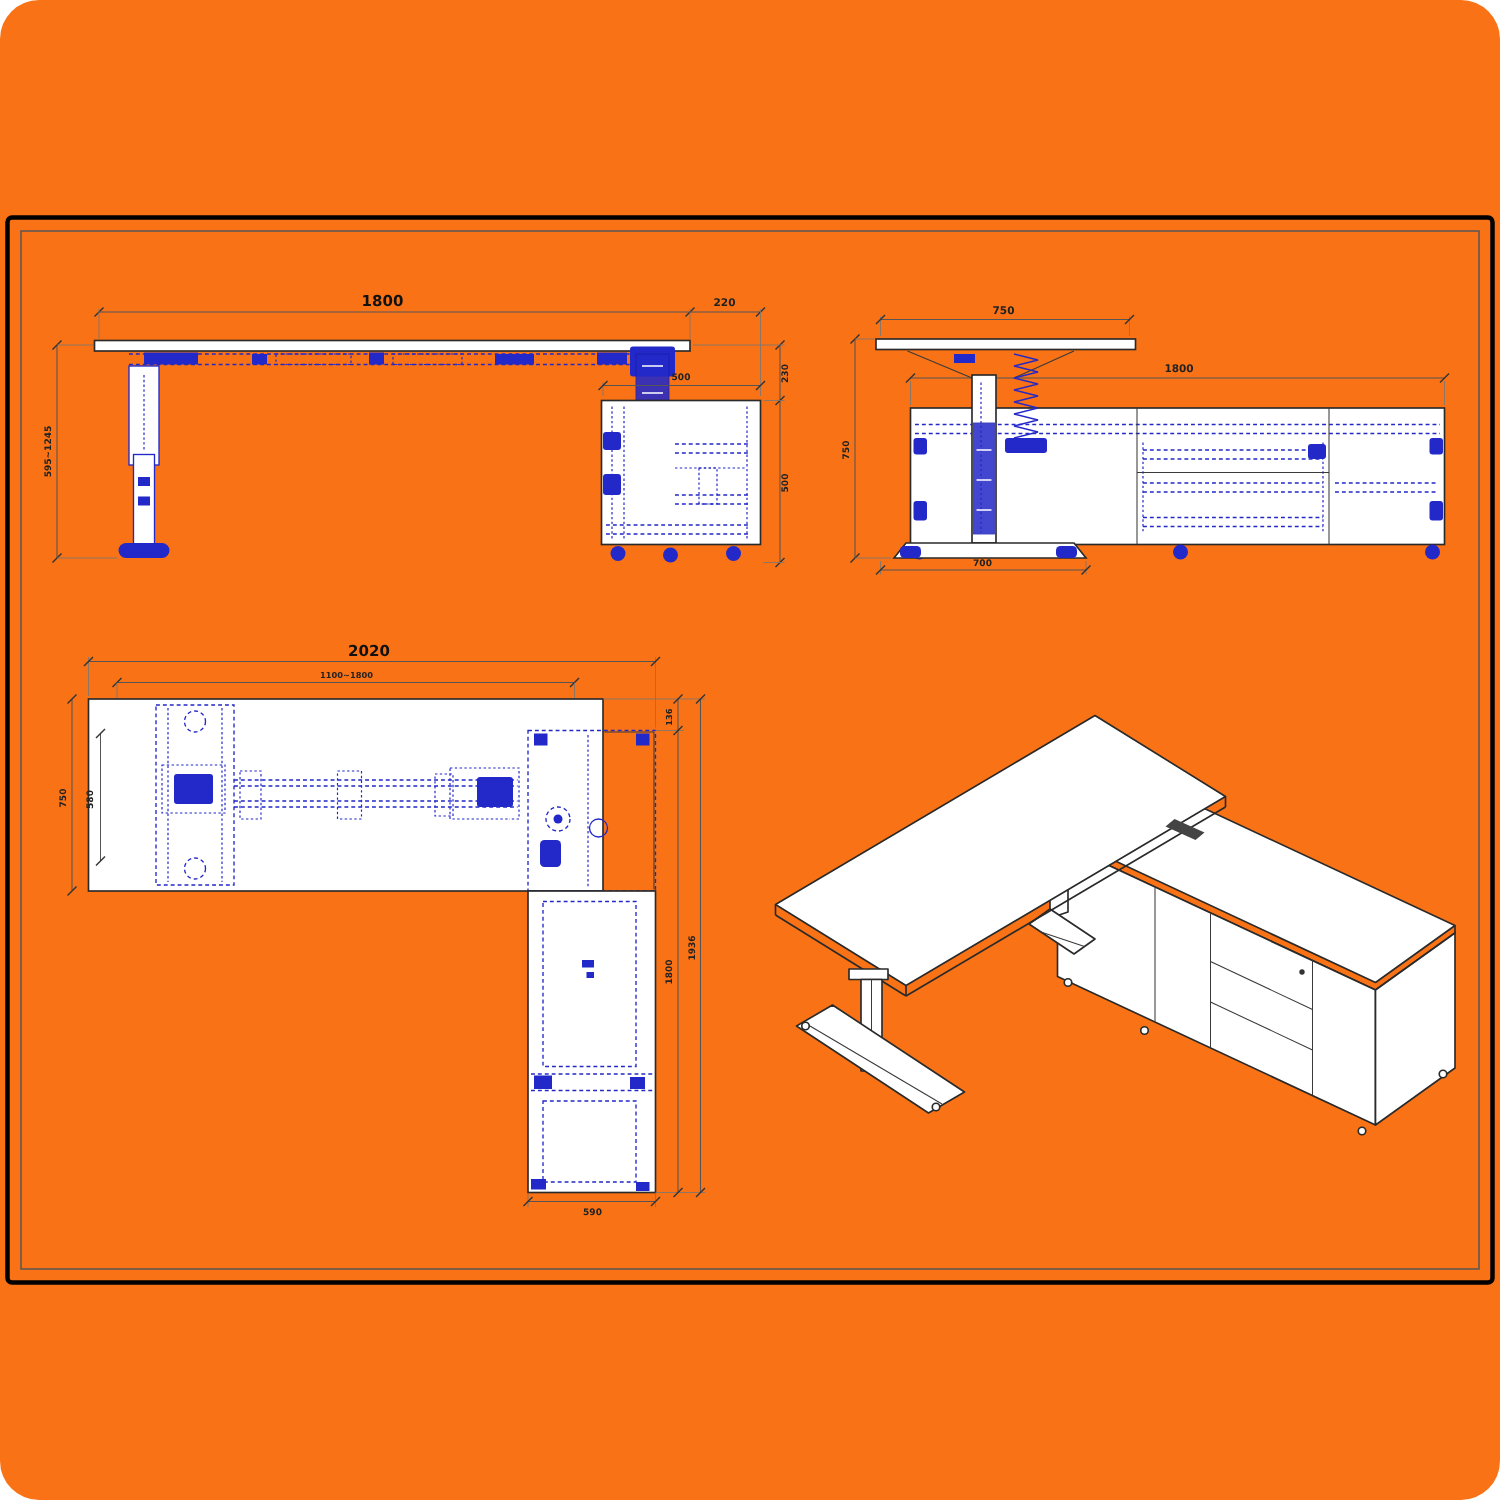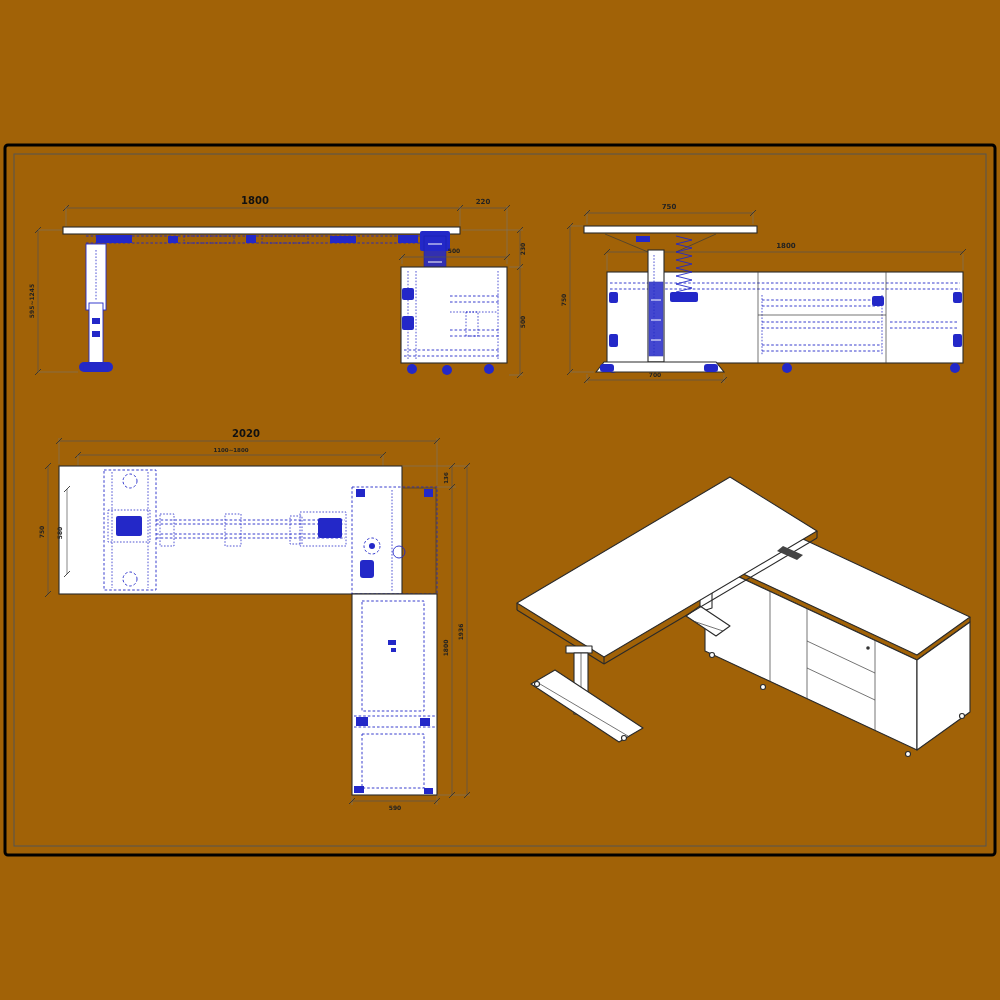--- a/index.html
+++ b/index.html
@@ -1,17 +1,17 @@
 <!DOCTYPE html>
 <html><head>
 <meta charset="utf-8">
 <style>
   html,body{margin:0;padding:0;background:#fff;}
-  .canvas{position:relative;width:1000px;height:1000px;background:#a16207;overflow:hidden;
-          font-family:"Liberation Sans", sans-serif;}
+  .canvas{position:relative;width:1000px;height:1000px;background:#f97316;overflow:hidden;
+          font-family:"Liberation Sans", sans-serif;border-radius:26px;}
   svg{position:absolute;left:0;top:0;}
   
   .ln   {stroke:#2a2a2a;stroke-width:1.1;fill:none;}
   .lnf  {stroke:#2a2a2a;stroke-width:1.1;fill:#ffffff;}
   .thin {stroke:#3a3a3a;stroke-width:0.7;fill:none;}
   .dim  {stroke:#555;stroke-width:0.7;fill:none;}
   .ext  {stroke:#777;stroke-width:0.55;fill:none;}
   .tick {stroke:#333;stroke-width:0.9;}
   .blue {stroke:#2328c8;stroke-width:0.9;fill:none;}
   .blued{stroke:#2328c8;stroke-width:0.9;fill:none;stroke-dasharray:2.6 2;}

